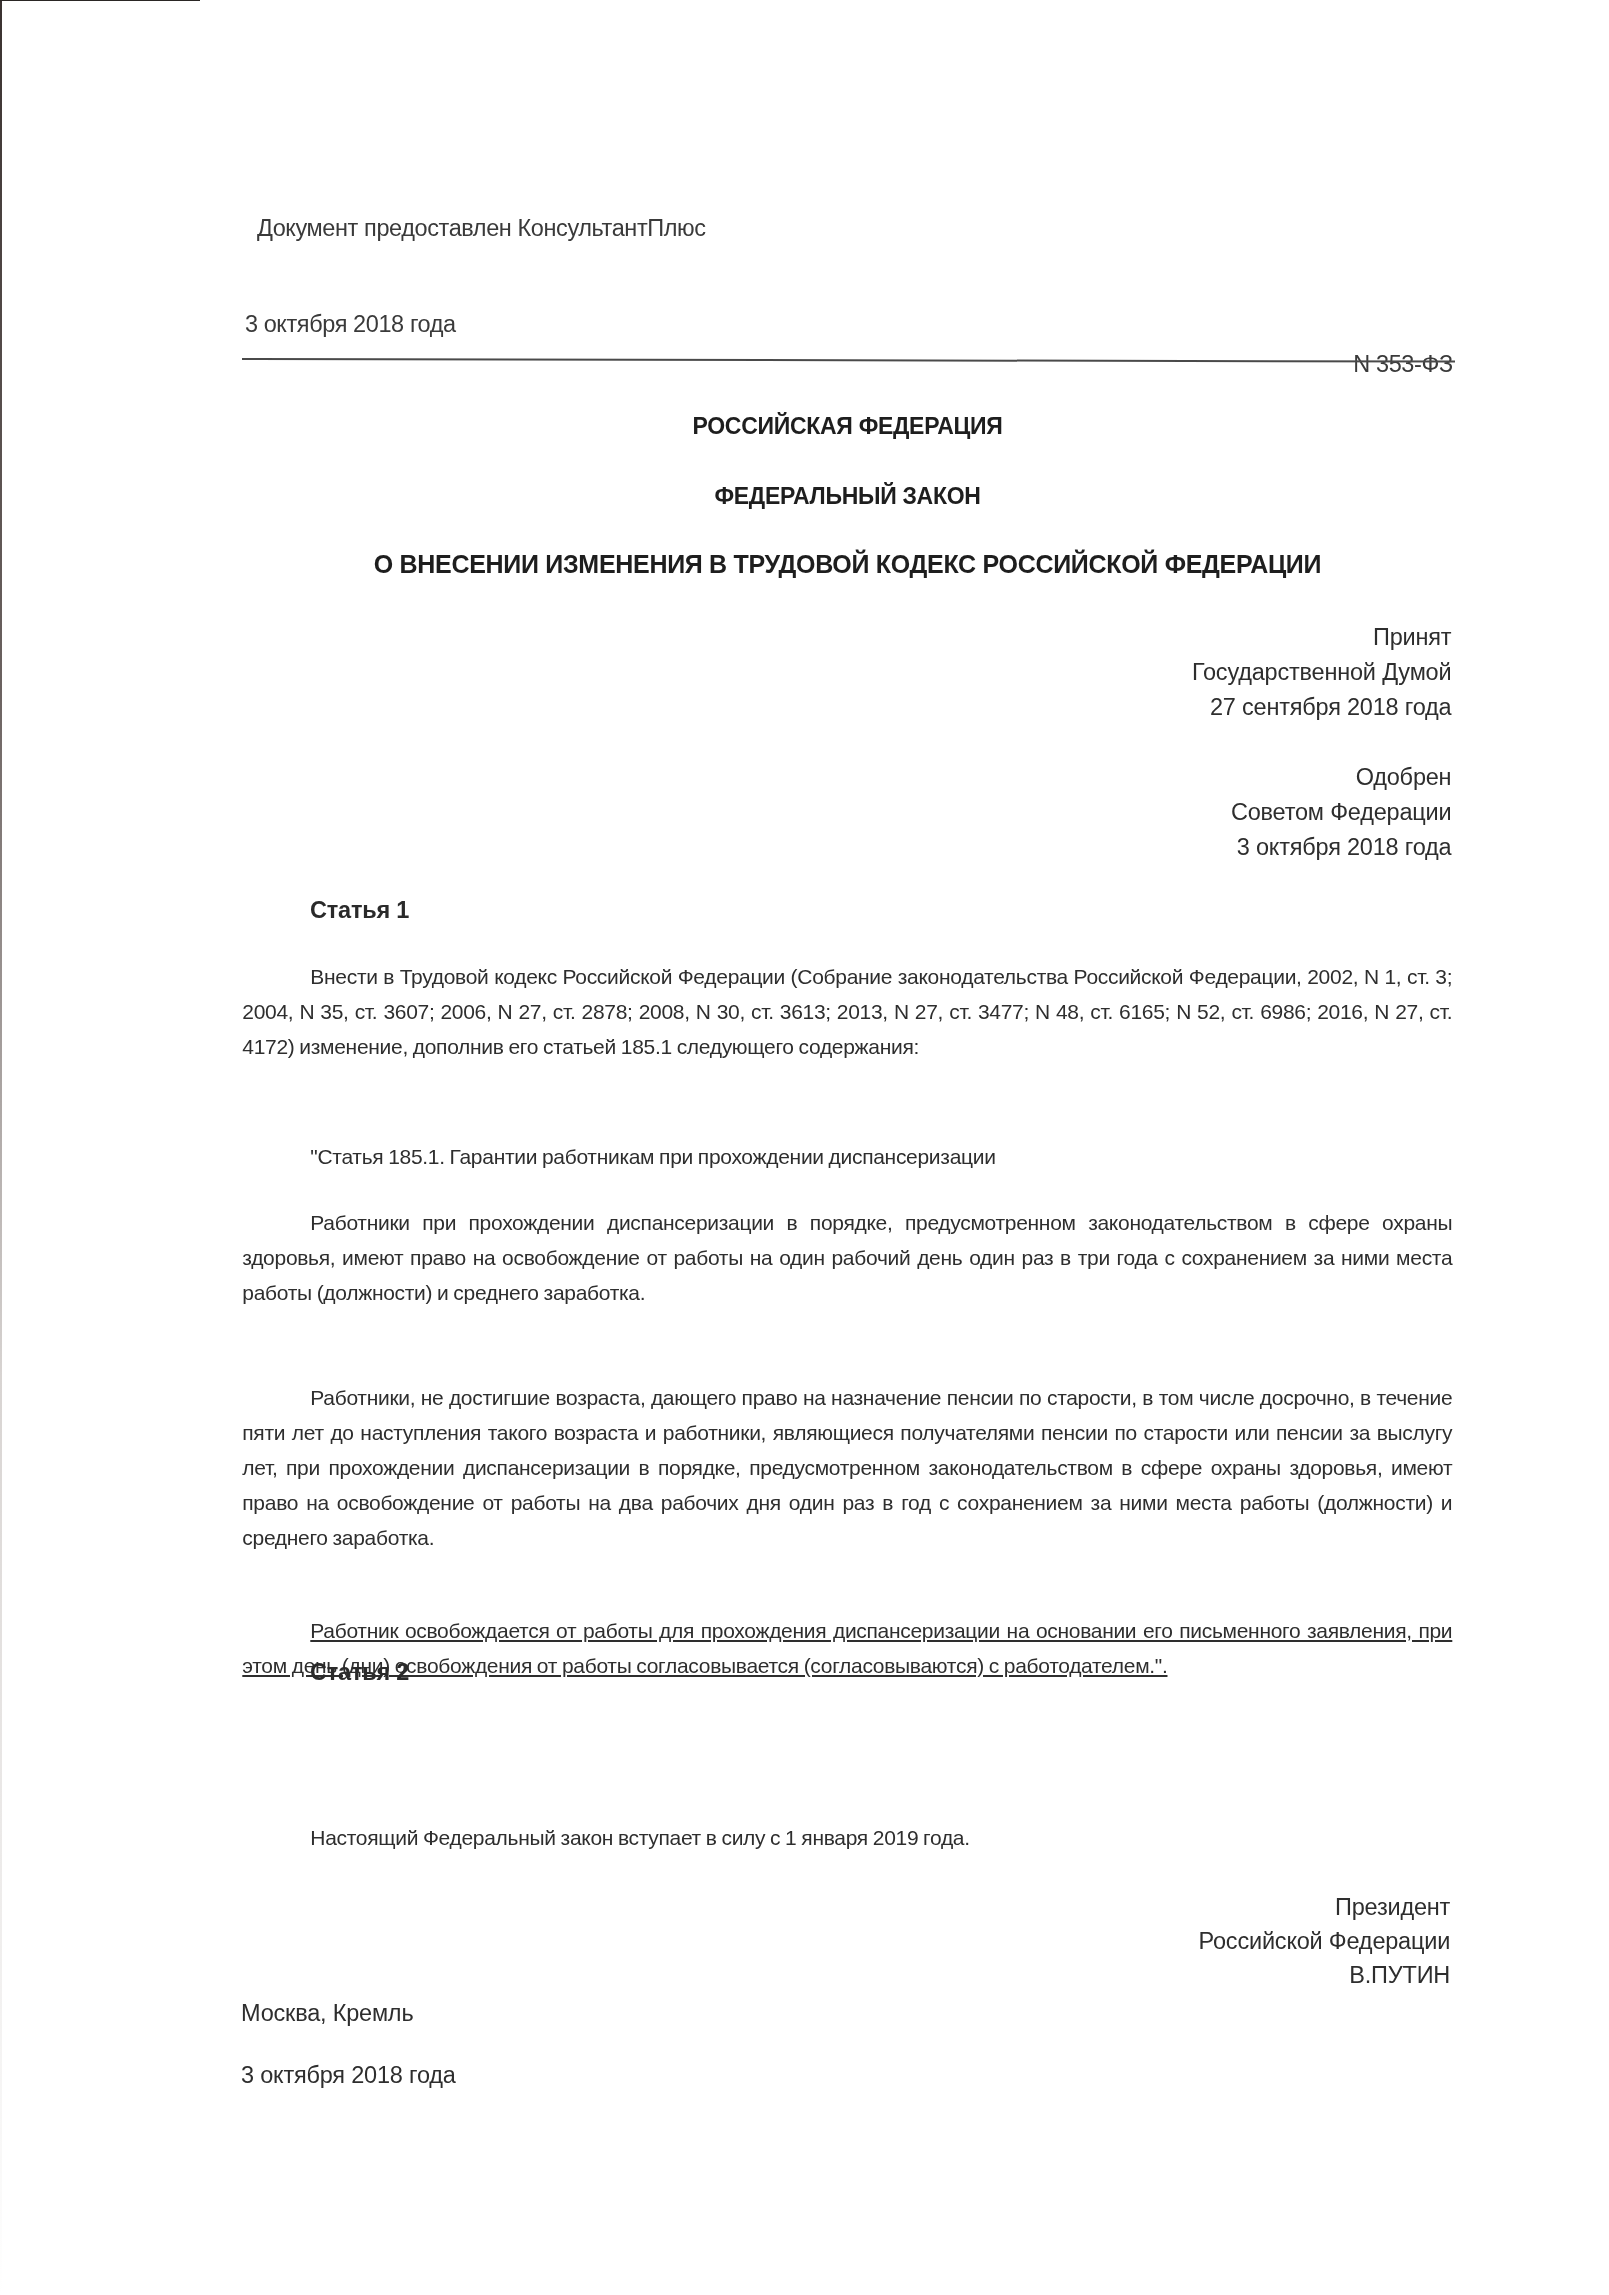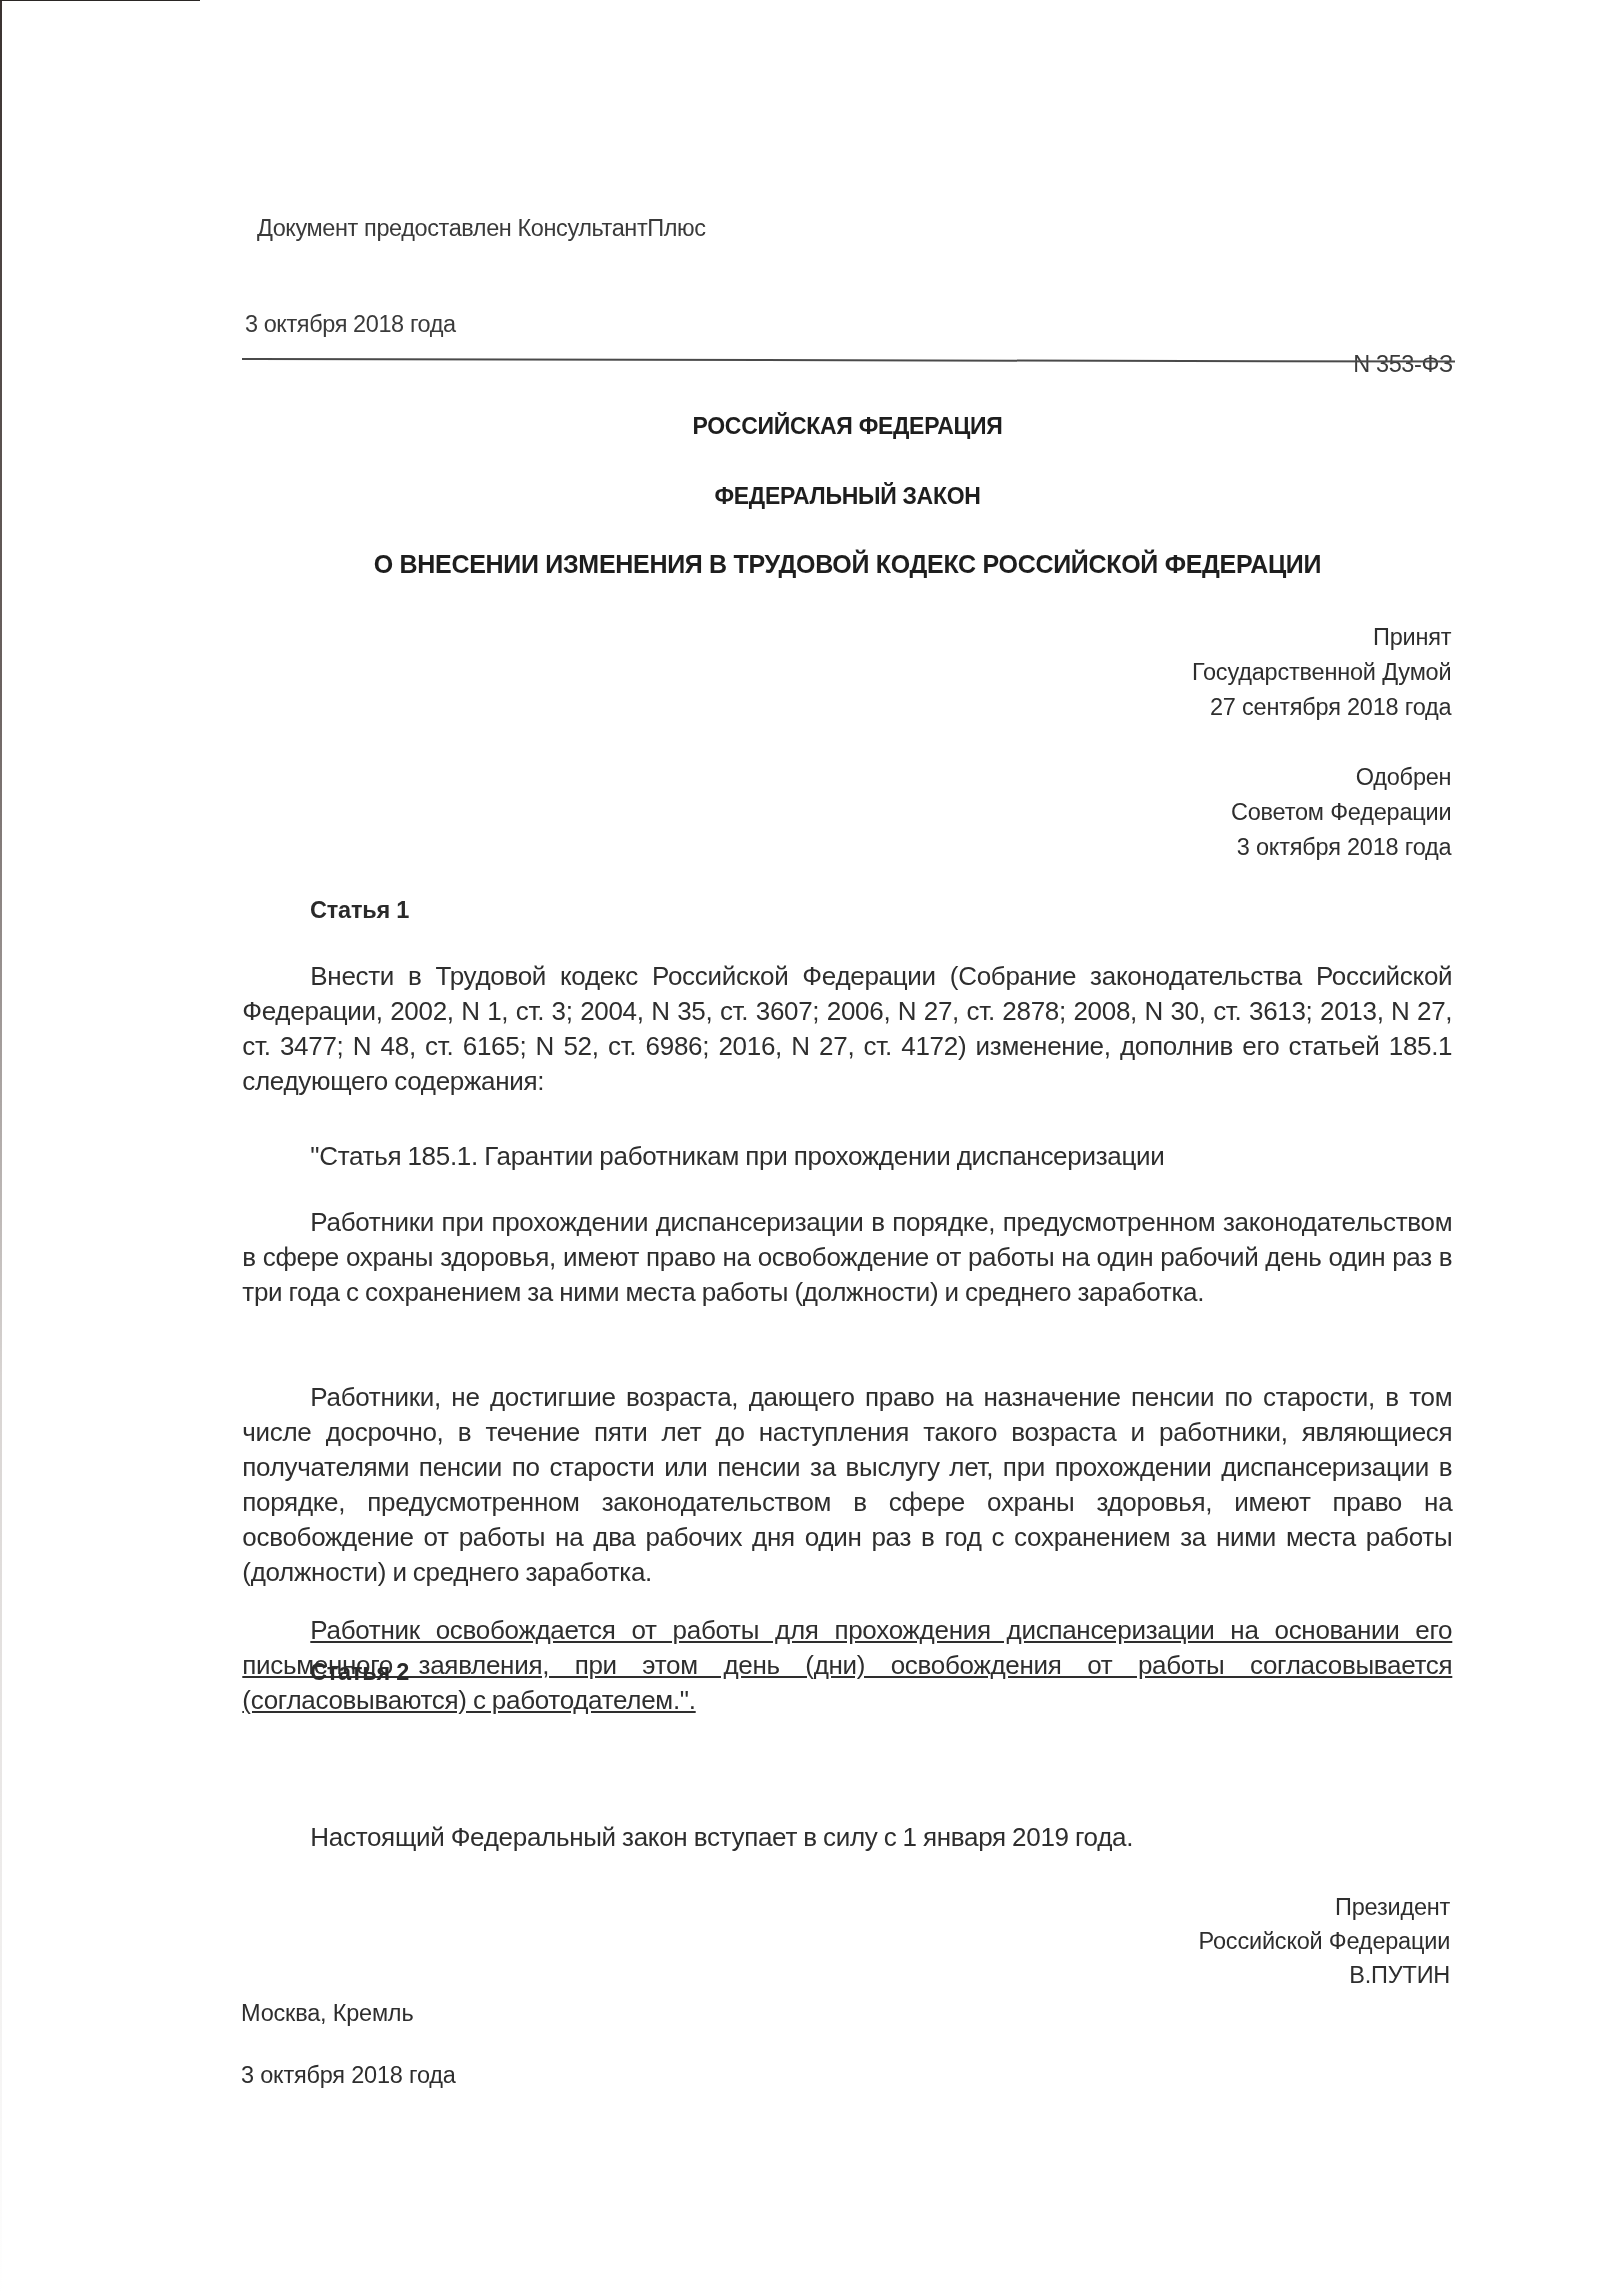--- a/index.html
+++ b/index.html
@@ -35,21 +35,21 @@
   .h2 { top: 482px; }
   .h3 { top: 550px; font-size: 25px; }
   .right-block { position: absolute; right: 2.6px; text-align: right; font-size: 23.5px; line-height: 35px; color: #2e2e2e; letter-spacing: -0.2px; }
   .rb1 { top: 620px; }
   .rb2 { top: 760px; margin-left: 12px; }
   .article-title { position: absolute; left: 69px; font-weight: bold; font-size: 23.5px; color: #2a2a2a; letter-spacing: -0.2px; }
   .art1 { top: 897px; }
   .art2 { top: 1652px; margin-top: 7px; }
   .para {
     position: absolute; left: 1.3px; width: 1210px;
-    font-size: 26px; line-height: 35px; text-align: justify; text-indent: 68px;
+    font-size: 21px; line-height: 35px; text-align: justify; text-indent: 68px;
     color: #2e2e2e; letter-spacing: -0.3px; word-spacing: -0.7px;
   }
   .p1 { top: 959px; }
   .p2 { top: 1139px; }
   .p3 { top: 1205px; }
   .p4 { top: 1380px; }
   .p5 { top: 1613px; text-decoration: underline; }
   .p6 { top: 1820px; }
   .sig { position: absolute; right: 3.9px; top: 1890px; text-align: right; font-size: 23.5px; line-height: 34px; color: #2e2e2e; letter-spacing: -0.2px; }
   .place { position: absolute; left: 0; top: 2000px; font-size: 23.5px; color: #2e2e2e; letter-spacing: -0.2px; }

